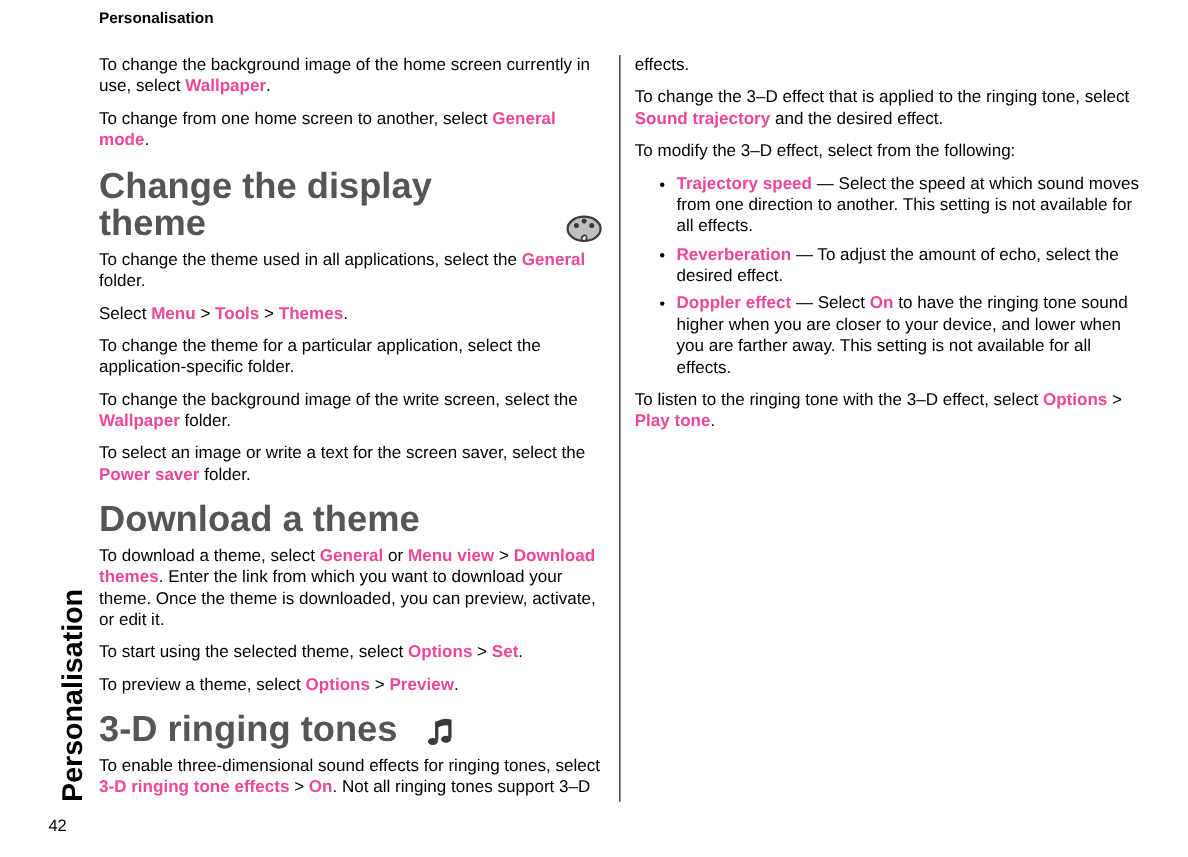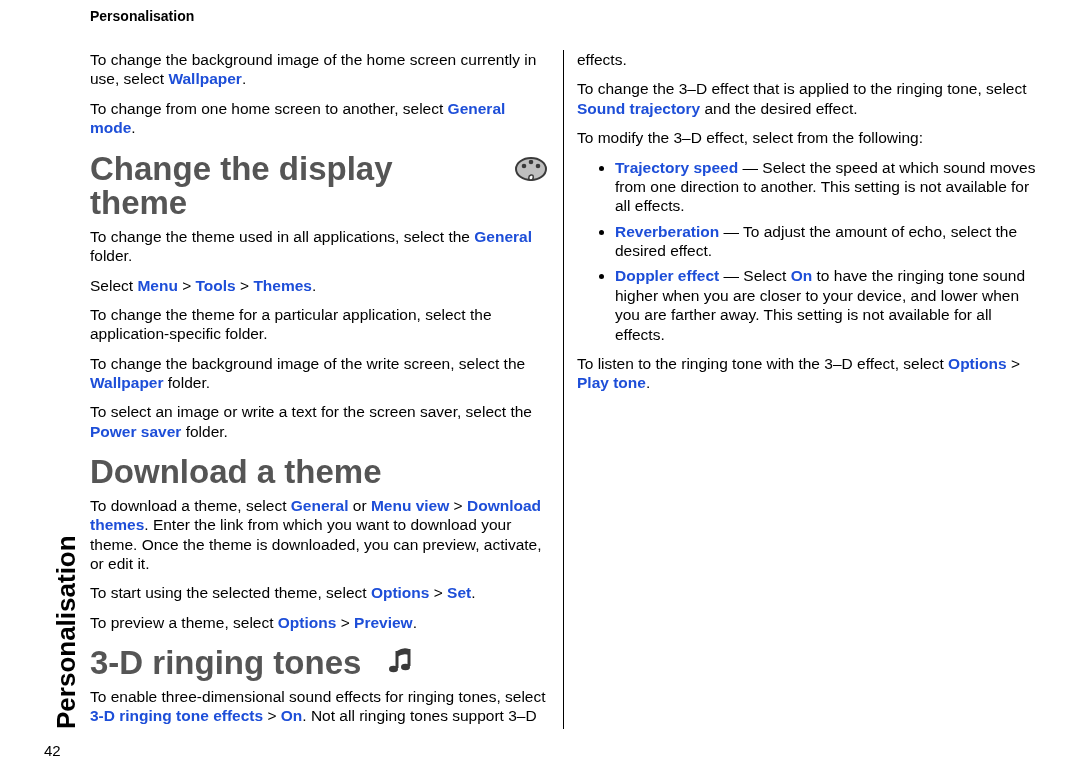--- a/index.html
+++ b/index.html
@@ -45,27 +45,27 @@
     line-height:1.25;
   }
   .cols p{margin:0 0 10px 0}
   .cols h1{
     font-weight:700;
     font-size:33px;
     line-height:1.05;
     margin:14px 0 6px 0;
     color:#555;
     display:flex;
-    align-items:flex-start;
+    align-items:flex-end;
     gap:22px;
   }
   .cols h1 span.t{color:#555}
   .cols ul{margin:0 0 10px 0;padding-left:22px}
   .cols li{margin:0 0 6px 16px}
-  .link{color:#1d4ed8;font-weight:700}
+  .link{color:#ec4899;font-weight:700}
   svg.ico{width:36px;height:30px;flex:0 0 auto}
   .nowrap{white-space:nowrap}
 </style>
 </head>
 <body>
 
 <div class="header">Personalisation</div>
 <div class="side-tab">Personalisation</div>
 <div class="page-num">42</div>
 

